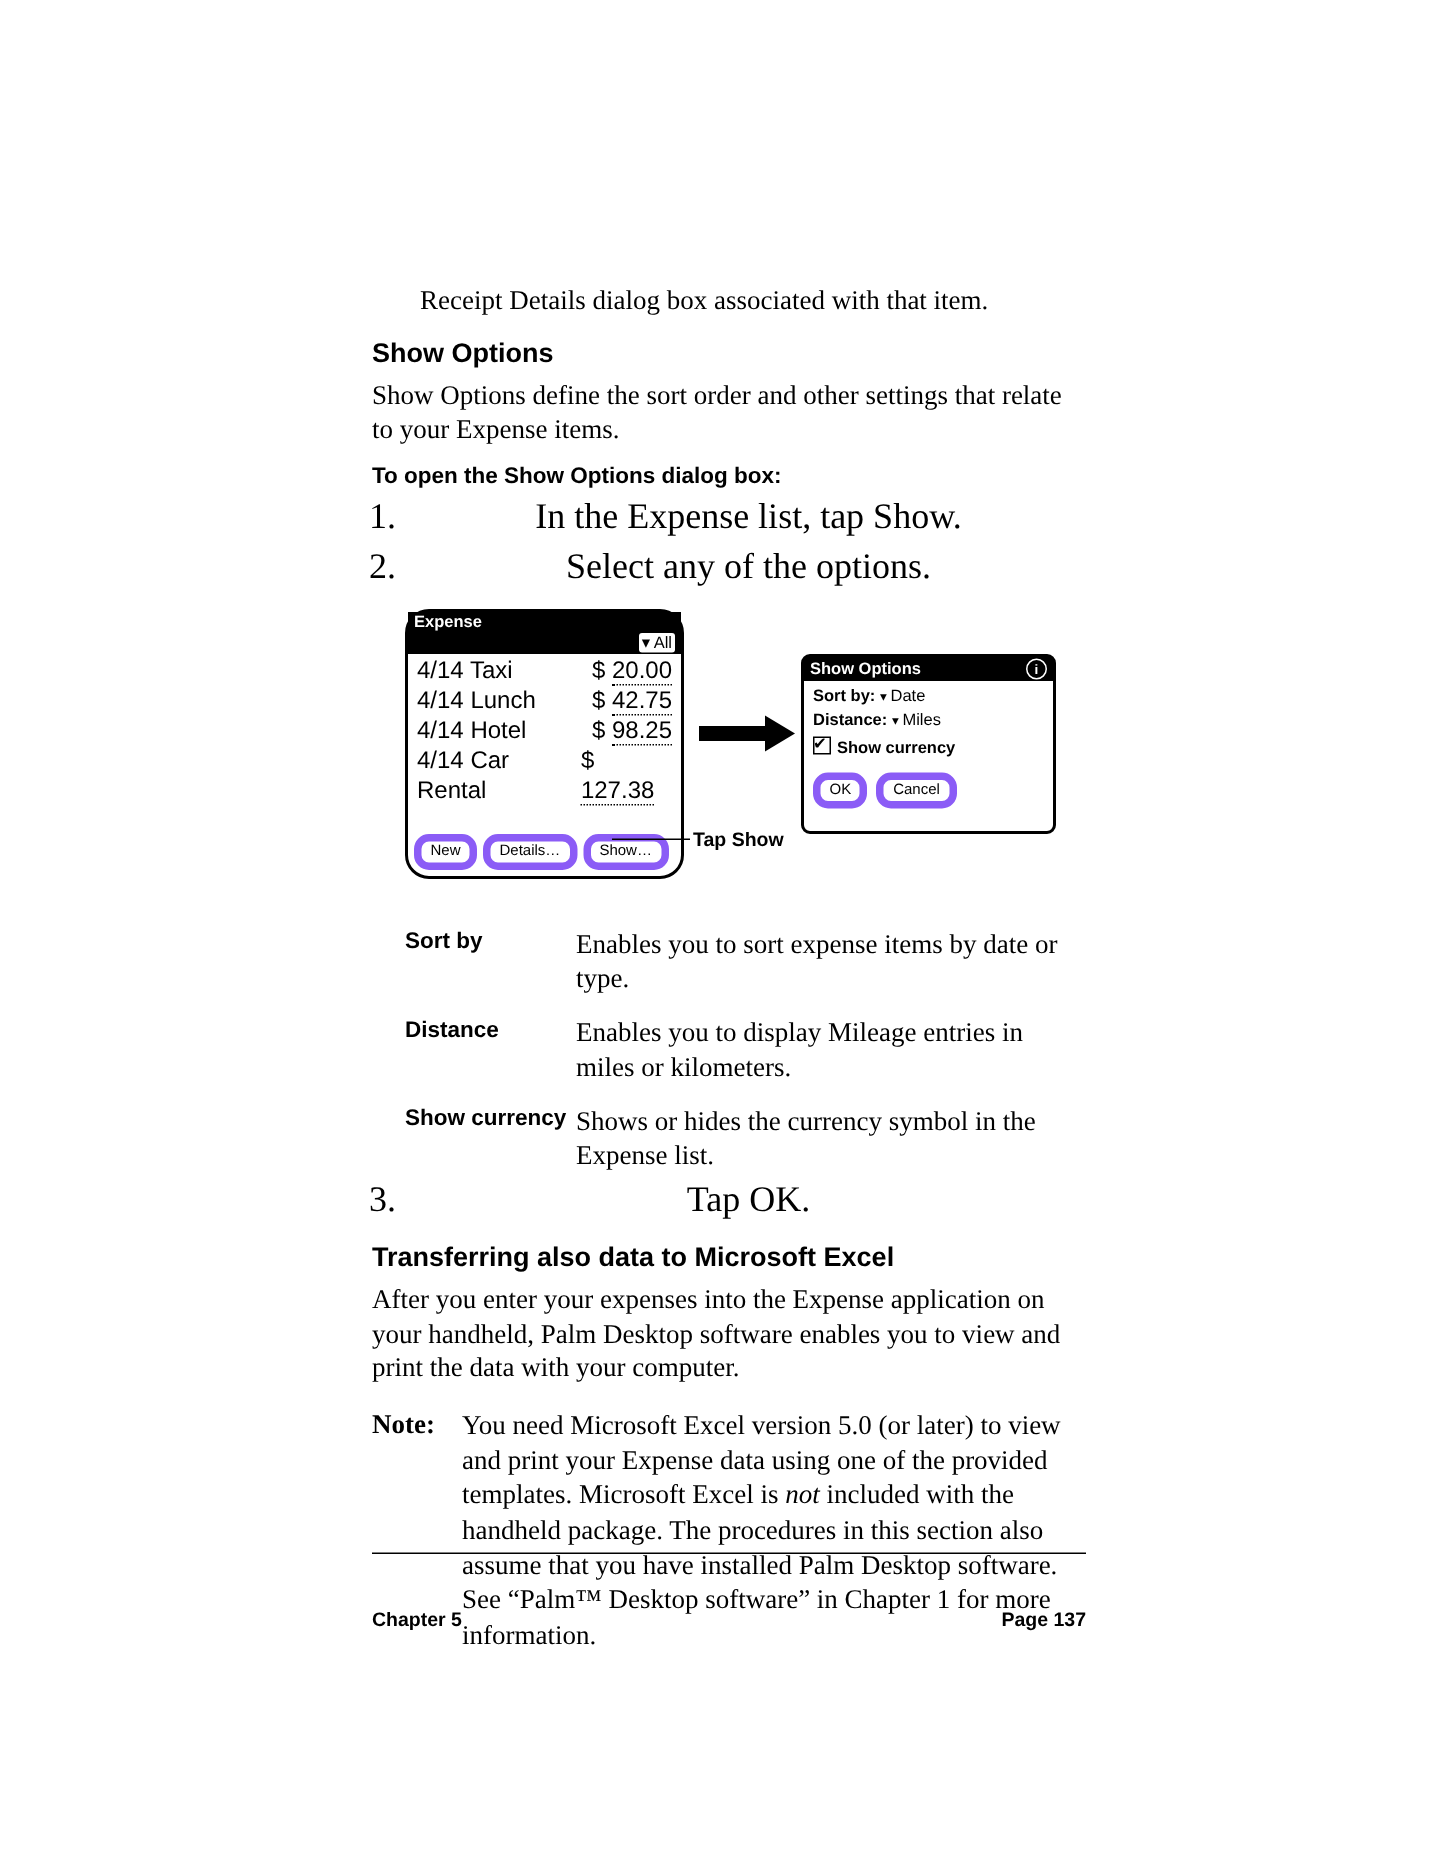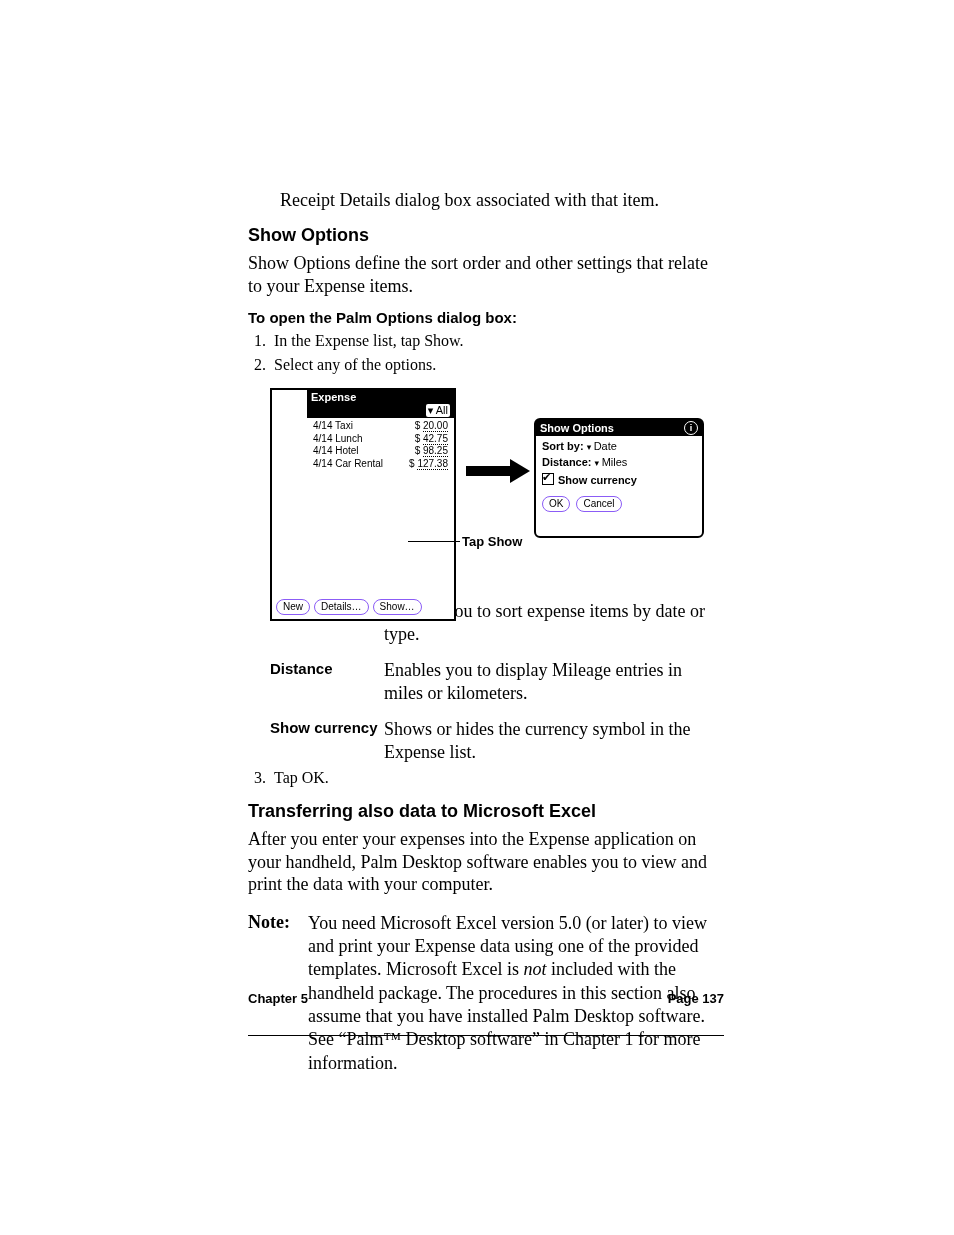--- a/index.html
+++ b/index.html
@@ -36,72 +36,72 @@
   }
   .bold-sub {
     font-family: Arial, Helvetica, sans-serif;
     font-weight: 900;
     font-size: 15px;
     margin: 10px 0 6px 0;
   }
   ol.steps {
     margin: 0 0 14px 0;
     padding-left: 22px;
-    font-size: 16px;
+    font-size: 24px;
+    text-align: center;
   }
   ol.steps li {
     margin-bottom: 6px;
     padding-left: 4px;
   }
   
   .figure {
     margin: 6px 0 26px 22px;
     position: relative;
     height: 186px;
   }
   .screen {
     position: absolute;
     background: #fff;
     border: 2px solid #000;
     box-sizing: border-box;
     font-family: "Helvetica", Arial, sans-serif;
   }
   .screen.expense {
     left: 0; top: 0;
-    width: 186px; height: 233px;
-    border-radius: 0;
-    padding-left: 35px;
+    width: 186px; height: 180px;
+    border-radius: 16px;
   }
   .screen.expense .titlebar {
     background: #000; color: #fff;
     display: flex; justify-content: space-between;
     font-size: 11px; font-weight: bold;
     padding: 1px 4px;
   }
   .screen.expense .titlebar .cat {
     color: #000; background:#fff; font-weight:normal; padding:0 2px; border-radius:2px;margin-top:13px;
   }
   .screen.expense .list {
     padding: 2px 6px;
-    font-size: 10px;
+    font-size: 16px;
   }
   .screen.expense .row {
     display: flex; justify-content: space-between;
     line-height: 1.25;
   }
   .screen.expense .row .amt {
     border-bottom: 1px dotted #000;
     min-width: 46px; text-align: left;
   }
   .screen.expense .btnrow {
     position: absolute; bottom: 4px; left: 4px; right: 4px;
     display: flex; gap: 4px;
   }
   .pillbtn {
-    border: 1px solid #8b5cf6; border-radius: 10px;
+    border: 5px solid #8b5cf6; border-radius: 10px;
     font-size: 10px; padding: 0 6px; line-height: 14px;
     background: #fff;
   }
   .arrow {
     position: absolute;
     left: 196px; top: 74px;
     width: 64px; height: 18px;
   }
   .arrow-body {
     position: absolute; left:0; top:4px; width:46px; height:10px; background:#000;
@@ -163,37 +163,37 @@
     margin-top: 16px;
   }
   .note-label { font-weight: bold; flex: 0 0 48px;}
   .note-body { flex:1; line-height:1.3;}
   .note-body em { font-style: italic; }
   .footer-rule {
     position:absolute; left:248px; right:230px; top:1035px;
     border-top:1px solid #000; height:1px;
   }
   .footer {
-    position:absolute; left:248px; right:230px; top:991px;
+    position:absolute; left:248px; right:230px; top:1072px;
     display:flex; justify-content:space-between;
     font-family: Arial, Helvetica, sans-serif;
     font-weight:900; font-size:13px;
   }
 </style>
 </head>
 <body>
 
 <div class="page">
 
   <p class="intro-line">Receipt Details dialog box associated with that item.</p>
 
   <h2 class="section">Show Options</h2>
   <p class="body">Show Options define the sort order and other settings that relate to your Expense items.</p>
 
-  <div class="bold-sub">To open the Palm Options dialog box:</div>
+  <div class="bold-sub">To open the Show Options dialog box:</div>
   <ol class="steps">
     <li>In the Expense list, tap Show.</li>
     <li>Select any of the options.</li>
   </ol>
 
   <div class="figure">
     <div class="screen expense">
       <div class="titlebar">
         <span>Expense</span>
         <span class="cat">▾ <span>All</span></span>

